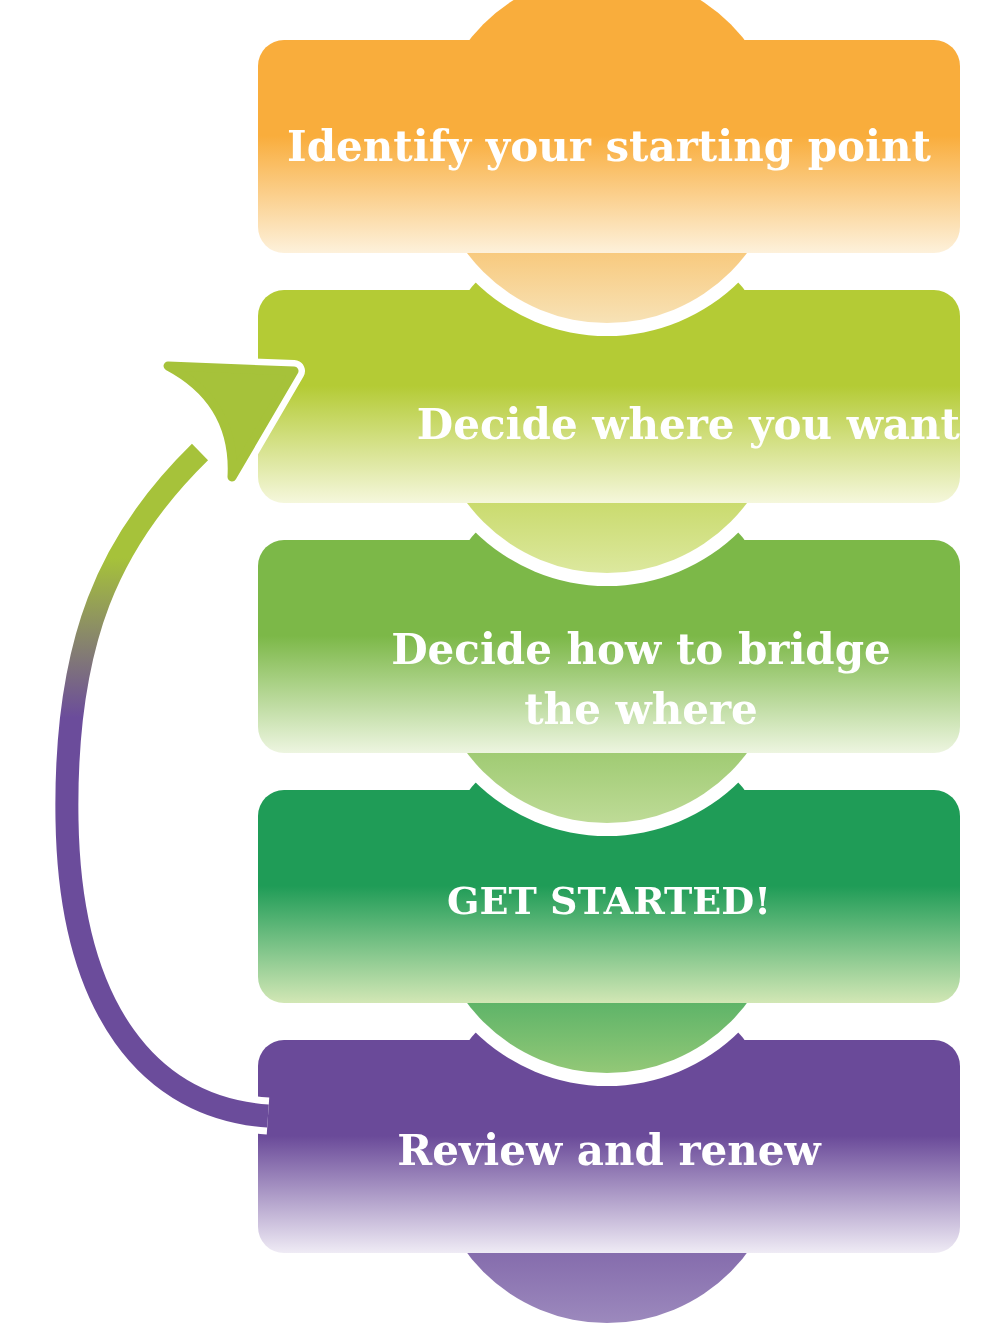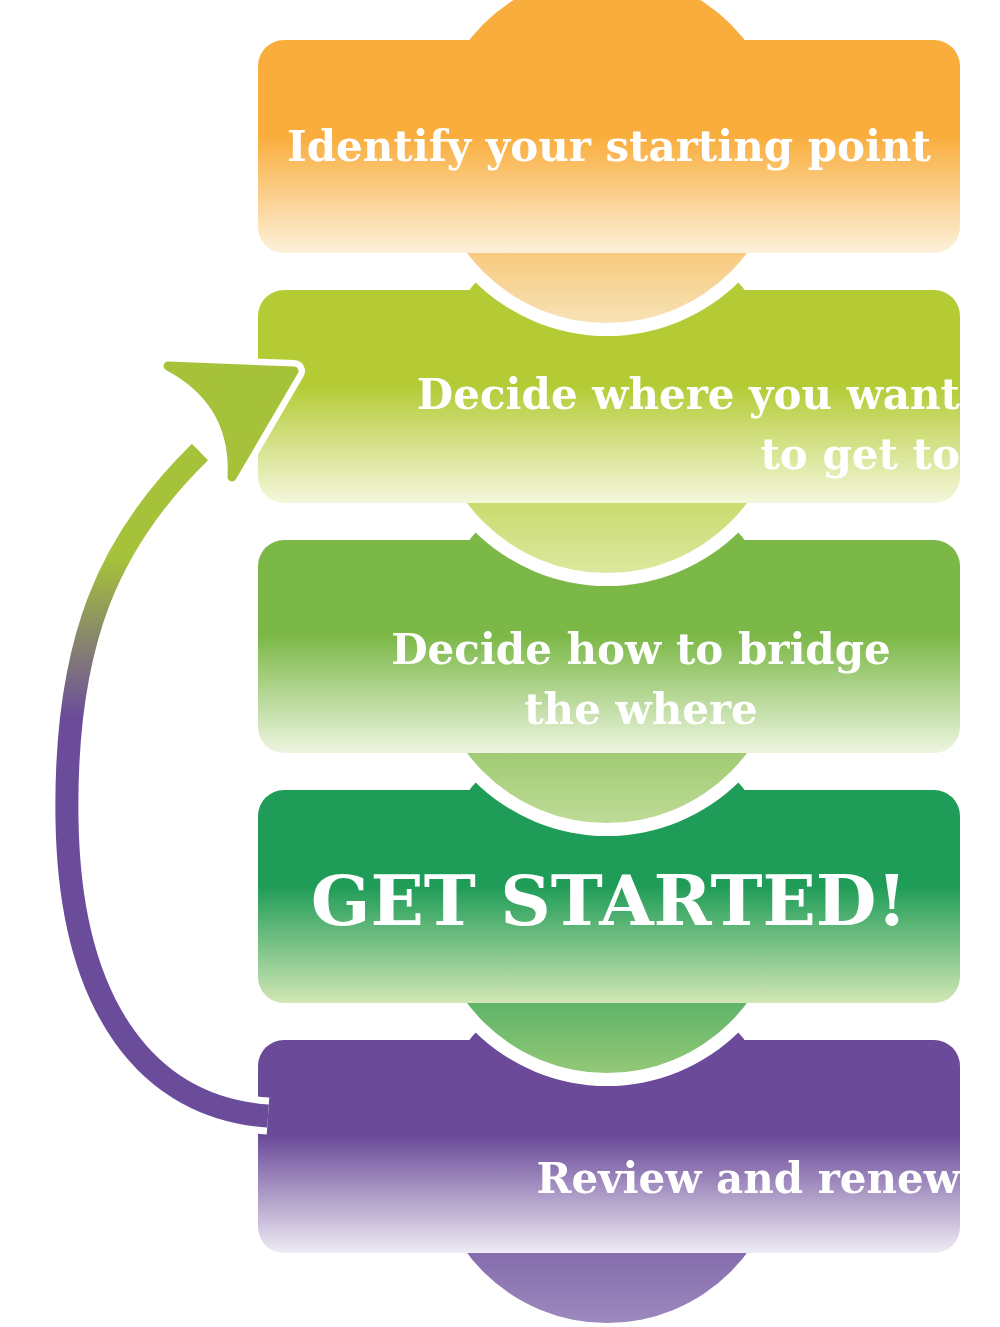--- a/index.html
+++ b/index.html
@@ -26,22 +26,22 @@
     font-weight: bold;
     font-size: 42px;
     line-height: 60px;
     letter-spacing: 0px;
     pointer-events: none;
   }
   .step-label .line { display: block; white-space: nowrap; }
   .label-1 { top: 40px; }
   .label-2 { top: 290px; padding-top: 56px; height: 157px; align-items: flex-end; }
   .label-3 { top: 540px; padding-top: 66px; height: 147px; padding-left: 32px; }
-  .label-4 { top: 790px; font-size: 70px; padding-top: 8px; height: 205px; }
-  .label-5 { top: 1072px; align-items: flex-end; }
+  .label-4 { top: 790px; font-size: 38px; padding-top: 8px; height: 205px; }
+  .label-5 { top: 1044px; }
 </style>
 </head>
 <body>
 
 <div class="canvas">
 
   <svg class="diagram-svg" width="1000" height="1327" viewBox="0 0 1000 1327" xmlns="http://www.w3.org/2000/svg">
     <defs>
 
       <linearGradient id="gr0" gradientUnits="userSpaceOnUse" x1="0" y1="40" x2="0" y2="253">
@@ -136,21 +136,20 @@
     <path d="M 294 371 L 168 366 Q 236 402 232 477 Z" fill="#ffffff" stroke="#ffffff" stroke-width="22" stroke-linejoin="round"></path>
     <path d="M 268 1116 C 150 1108, 70 1010, 67 820 C 64 640, 110 540, 200 452" fill="none" stroke="url(#garrow)" stroke-width="23" stroke-linecap="butt"></path>
     <path d="M 294 371 L 168 366 Q 236 402 232 477 Z" fill="#A6C23A" stroke="#A6C23A" stroke-width="9" stroke-linejoin="round"></path>
   </svg>
 
   <div class="step-label label-1">
     <span class="line">Identify your starting point</span>
   </div>
   <div class="step-label label-2">
     <span class="line">Decide where you want</span>
-    <span class="line">to get to</span>
   </div>
   <div class="step-label label-3">
     <span class="line">Decide how to bridge</span>
     <span class="line">the where</span>
   </div>
   <div class="step-label label-4">
     <span class="line">GET STARTED!</span>
   </div>
   <div class="step-label label-5">
     <span class="line">Review and renew</span>

